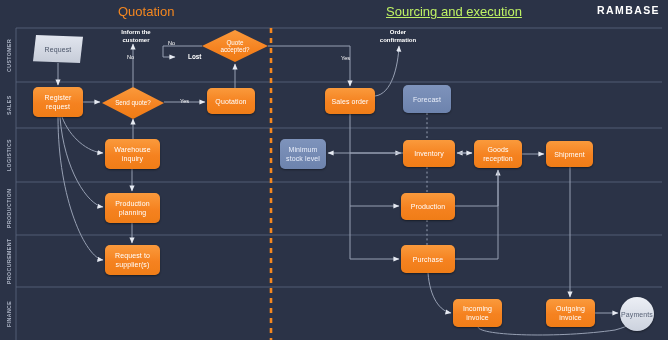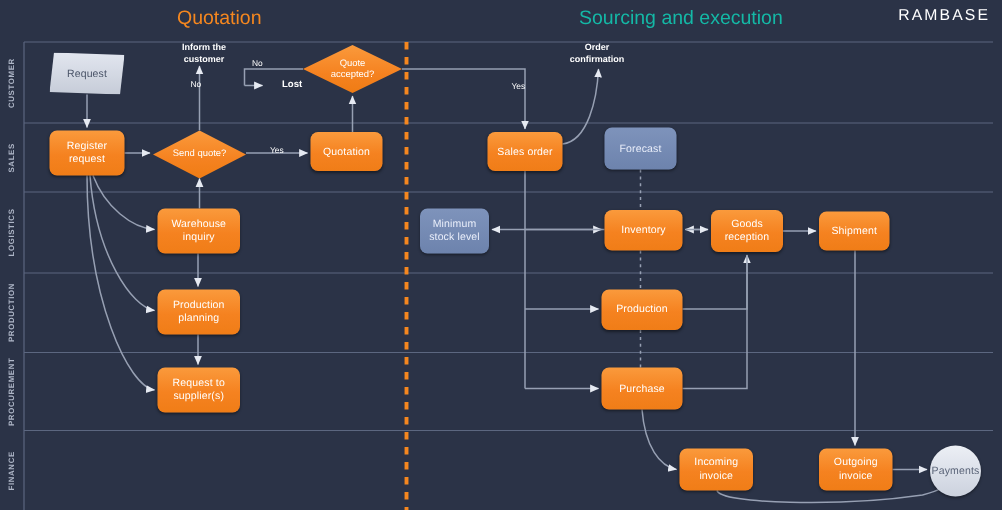--- a/index.html
+++ b/index.html
@@ -70,21 +70,21 @@
     display:flex;align-items:center;justify-content:center;
     z-index:4;
   }
   .phase-title{
     position:absolute;
     font-size:13px;
     z-index:6;
     white-space:nowrap;
   }
   .phase-title.quote{color:#f5871f;}
-  .phase-title.sourcing{color:#14b8a6;}
+  .phase-title.sourcing{color:#bef264;text-decoration:underline;}
   .edge-label{
     position:absolute;
     color:#ffffff;
     font-size:5.6px;
     z-index:6;
     white-space:nowrap;
   }
   .edge-label.bold{font-weight:bold;font-size:6.4px;}
   .term-label{
     position:absolute;
@@ -94,21 +94,21 @@
     line-height:7.5px;
     text-align:center;
     z-index:6;
     white-space:nowrap;
   }
   #logo{
     position:absolute;
     right:8px;top:4px;
     color:#ffffff;
     font-size:10.5px;
-    font-weight:normal;
+    font-weight:bold;
     letter-spacing:1.4px;
     z-index:7;
     white-space:nowrap;
   }
 </style>
 </head>
 <body>
 
 <div id="canvas">
 

